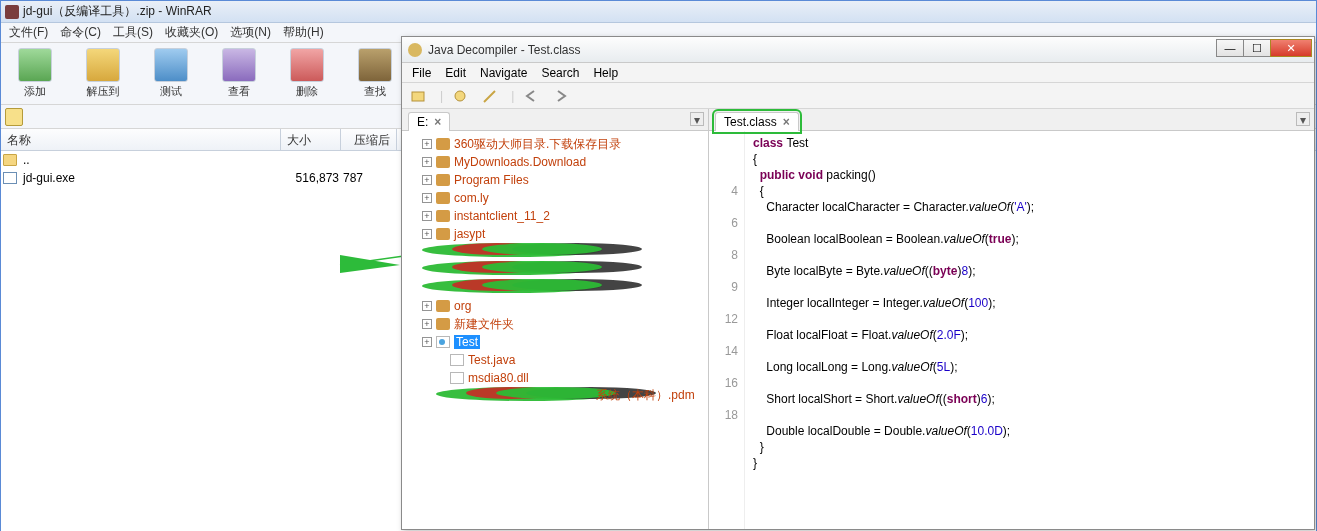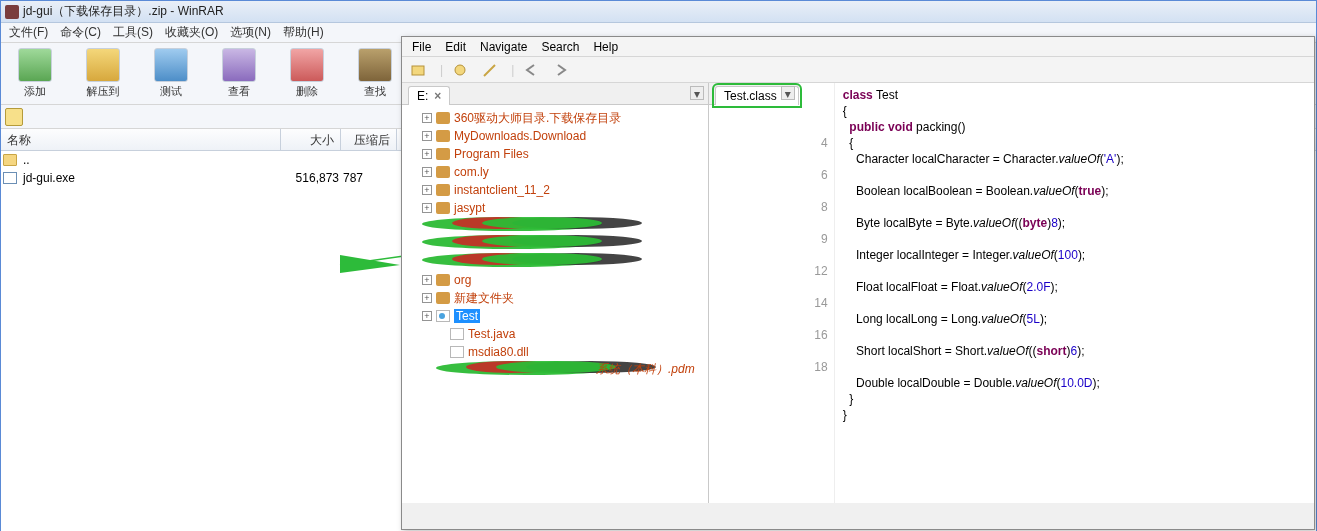--- a/index.html
+++ b/index.html
@@ -48,39 +48,39 @@
   .ex{width:10px;height:10px;border:1px solid #949494;display:inline-flex;align-items:center;justify-content:center;font-size:9px;color:#555;margin-right:4px;background:#fff}
   .tico{width:14px;height:12px;margin-right:4px}
   .pkg{background:#d49b45;border-radius:2px}
   .file{background:#fff;border:1px solid #b8b8b8}
   .jfile{background:#fff;border:1px solid #b8b8b8;position:relative}
   .jfile:after{content:"";position:absolute;left:2px;top:2px;width:6px;height:6px;background:#4aa3df;border-radius:50%}
   .tlabel{color:#c2410c}
   .tsel{background:#1e90ff;color:#fff;padding:0 2px}
   .redact{position:relative;height:18px}
   .scribble{position:absolute;height:16px;border-radius:50%;opacity:.95}
-  .jd-right{flex:1;background:#fff;display:flex;}
+  .jd-right{flex:1;background:#fff;display:flex;flex-direction:column}
   .code{font-family:Consolas,monospace;font-size:13px;display:flex;flex:1;overflow:auto}
   .gut{width:36px;background:#fff;color:#999;text-align:right;padding:4px 6px 0 0;border-right:1px solid #eee}
   .gut div{height:16px;line-height:16px}
   .src{padding:4px 8px 0 8px;flex:1;white-space:pre;line-height:16px}
   .kw{color:#7a0055;font-weight:bold}
   .fn{color:#000;font-style:italic}
   .num{color:#1a00c8}
   .str{color:#1a00c8}
   
   .arrow{position:absolute;pointer-events:none}
 </style>
 </head>
 <body>
 
 <div class="winrar">
   <div class="wr-title">
     <span class="ico"></span>
-    <span class="t">jd-gui（下载保存目录）.zip - WinRAR</span>
+    <span class="t">jd-gui（反编译工具）.zip - WinRAR</span>
   </div>
   <div class="wr-menu">
     <span>文件(F)</span>
     <span>命令(C)</span>
     <span>工具(S)</span>
     <span>收藏夹(O)</span>
     <span>选项(N)</span>
     <span>帮助(H)</span>
   </div>
   <div class="wr-tb">
@@ -111,21 +111,21 @@
     <div class="wr-btn">
         <div class="ic" style="background:linear-gradient(#f4c07a,#d78a3d)"></div>
         <div class="lb">向导</div>
       </div>
   </div>
   <div class="wr-path">
     <div class="up"></div>
   </div>
   <div class="wr-cols">
     <div class="wr-col wr-hdr-lbl" style="width:280px">名称</div>
-    <div class="wr-col wr-hdr-lbl" style="width:60px;text-align:right">大小</div>
+    <div class="wr-col wr-hdr-lbl" style="width:60px;text-align:left">大小</div>
     <div class="wr-col wr-hdr-lbl" style="width:56px;text-align:right">压缩后</div>
   </div>
   <div class="wr-list">
     <div class="wr-row">
       <div class="fico folder-ico"></div>
       <div class="cell" style="width:260px">..</div>
     </div>
     <div class="wr-row">
       <div class="fico exe-ico"></div>
       <div class="cell" style="width:260px">jd-gui.exe</div>
@@ -139,20 +139,29 @@
   <defs>
       <marker id="ah" markerWidth="10" markerHeight="10" refX="8" refY="3" orient="auto">
         <path d="M0,0 L0,6 L9,3 z" fill="#2dbb3a"></path>
       </marker>
     </defs>
   <line x1="10" y1="110" x2="650" y2="20" stroke="#2dbb3a" stroke-width="1.5" marker-end="url(#ah)"></line>
   <polygon points="10,100 70,110 10,118" fill="#2dbb3a"></polygon>
 </svg>
 
 <div class="jd">
+  <div class="jd-title">
+    <span class="cup"></span>
+    <span class="t">Java Decompiler - Test.class</span>
+    <div class="jd-ctl">
+      <div>—</div>
+      <div>☐</div>
+      <div class="close">✕</div>
+    </div>
+  </div>
   <div class="jd-menu">
     <span>File</span>
     <span>Edit</span>
     <span>Navigate</span>
     <span>Search</span>
     <span>Help</span>
   </div>
   <div class="jd-tb">
     <span class="tico"><svg width="18" height="18">
           <rect x="2" y="5" width="12" height="9" fill="#f3d77d" stroke="#b5923a"></rect>
@@ -248,21 +257,21 @@
           <div class="tnode" style="padding-left: 32px;">
             <span style="width: 14px; display: inline-block;"></span>
             <span class="tico file"></span>
             <span class="tlabel">Test.java</span>
           </div>
           <div class="tnode" style="padding-left: 32px;">
             <span style="width: 14px; display: inline-block;"></span>
             <span class="tico file"></span>
             <span class="tlabel">msdia80.dll</span>
           </div>
-          <div class="redact" style="margin-left: 32px; font-style: italic;">
+          <div class="redact" style="margin-left: 32px;">
             <div class="scribble" style="background: rgb(44, 187, 53); left: 0px; width: 180px; height: 14px;"></div>
             <div class="scribble" style="background: rgb(193, 49, 39); left: 30px; width: 90px; height: 12px;"></div>
             <div class="scribble" style="background: rgb(58, 58, 58); left: 90px; width: 130px; height: 12px;"></div>
             <div class="scribble" style="background: rgb(44, 187, 53); left: 60px; width: 120px; height: 12px;"></div>
             <span class="tlabel" style="position: absolute; left: 160px;">系统（本科）.pdm</span>
           </div>
         </div>
     </div>
     <div class="jd-right">
       <div class="tabbar">

